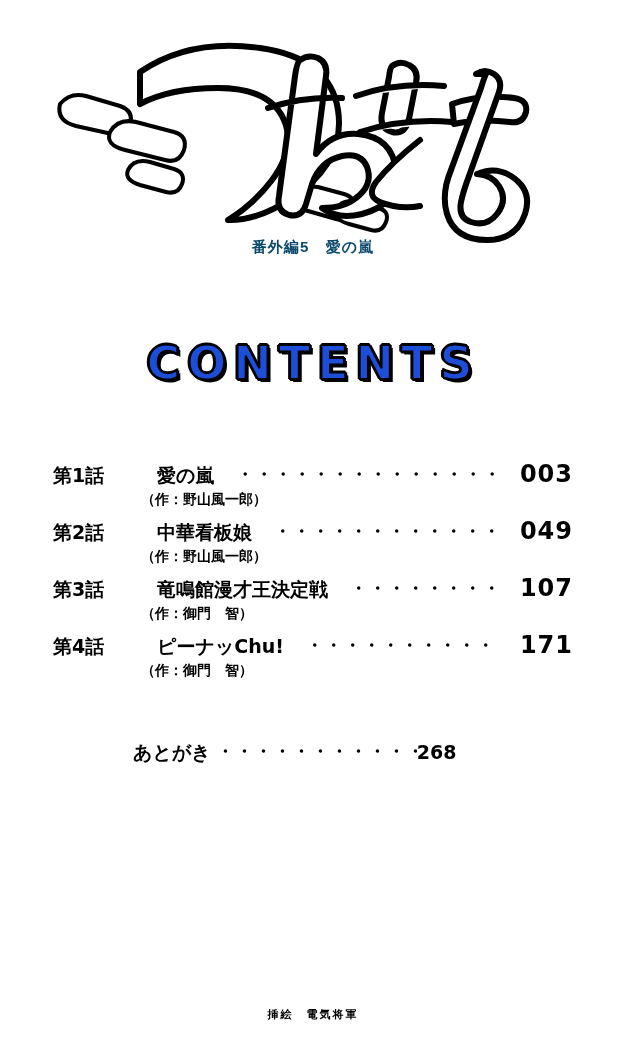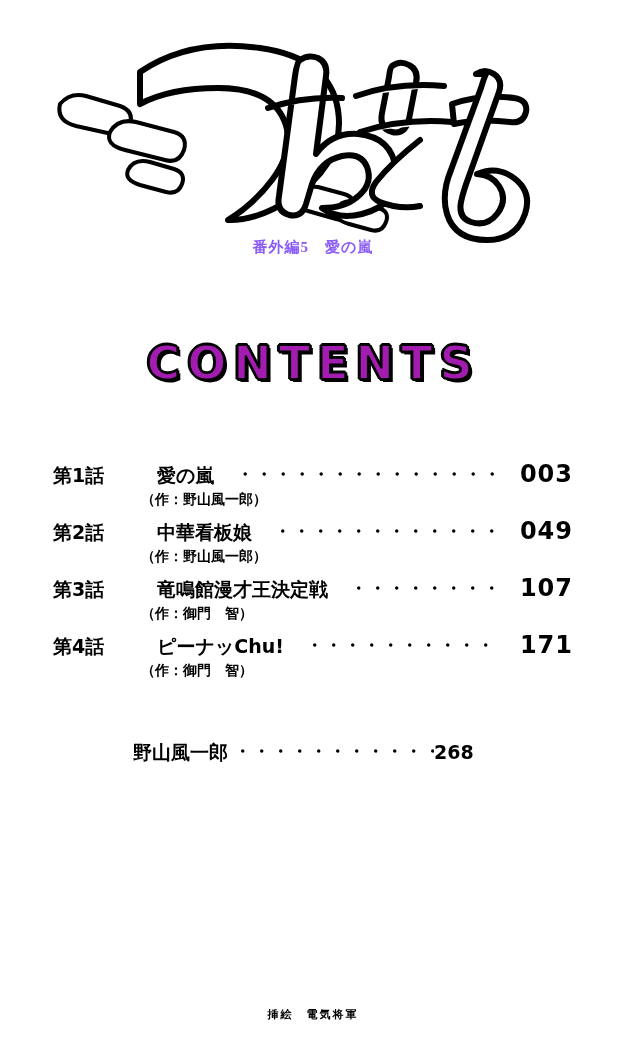--- a/index.html
+++ b/index.html
@@ -26,36 +26,36 @@
     position: absolute;
     left: 0;
     top: 0;
   }
   .logo-subtitle {
     position: absolute;
     left: 0;
     right: 0;
     top: 238px;
     text-align: center;
-    font-family: Liberation Serif, serif;
+    font-family: Liberation Mono, monospace;
     font-size: 15px;
     font-weight: bold;
     letter-spacing: 1px;
-    color: #8b5cf6;
+    color: #0c4a6e;
   }
 
   
   .contents-heading {
     text-align: center;
     margin-top: 36px;
     font-family: "DejaVu Sans", "Liberation Sans", sans-serif;
     font-size: 46px;
     font-weight: bold;
     letter-spacing: 7px;
-    color: #a21caf;
+    color: #1d4ed8;
     -webkit-text-stroke: 2px #000;
     text-shadow:
       2px 0 0 #000, -2px 0 0 #000, 0 2px 0 #000, 0 -2px 0 #000,
       3px 3px 0 #000;
   }
 
   
   .toc {
     margin: 70px auto 0 auto;
     width: 520px;
@@ -238,18 +238,18 @@
       <span class="toc-title">ピーナッChu!</span>
       <span class="toc-dots">・・・・・・・・・・・・・・・・・・・・・・・・・・・・・・・・・・・・・・</span>
       <span class="toc-page">171</span>
     </div>
     <div class="toc-author">（作：御門　智）</div>
   </div>
 
 </div>
 
 <div class="afterword">
-  <span class="afterword-label">野山風一郎</span>
+  <span class="afterword-label">あとがき</span>
   <span class="afterword-dots">・・・・・・・・・・・・・・・・・・・・・・</span>
   <span class="afterword-page">268</span>
 </div>
 
 <div class="footer-credit">挿絵　電気将軍</div>
 
 </body></html>

